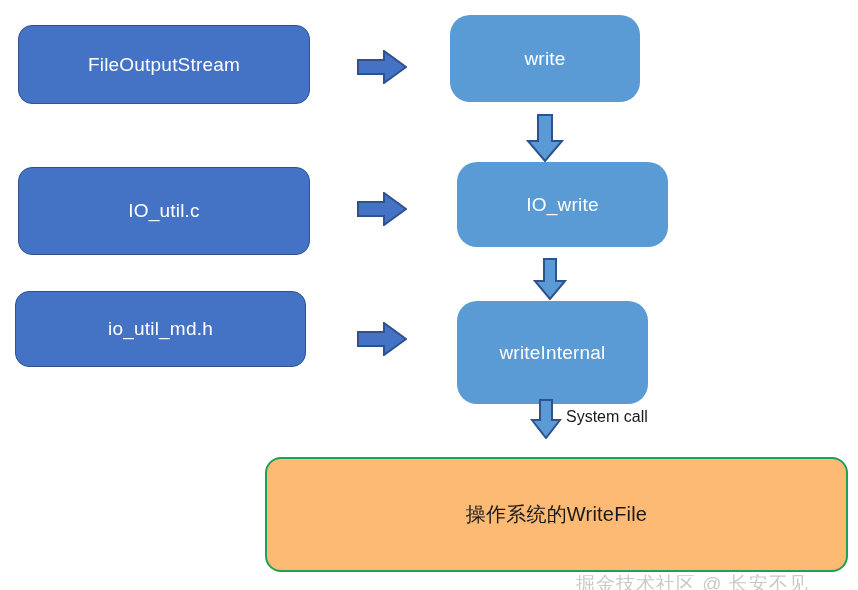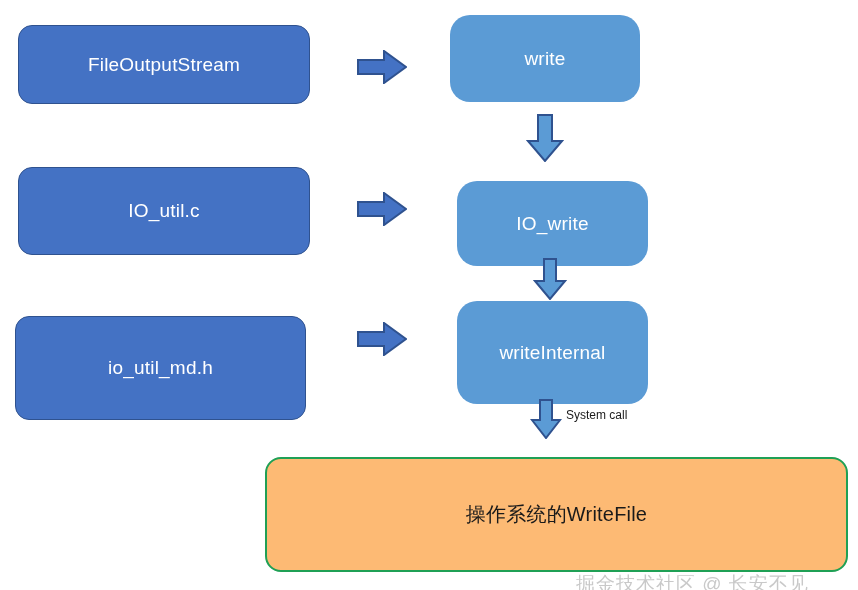--- a/index.html
+++ b/index.html
@@ -54,21 +54,21 @@
   .arrow {
     position: absolute;
     line-height: 0;
   }
   .arrow svg { display: block; }
 
   
   .plain-label {
     position: absolute;
     color: #1a1a1a;
-    font-size: 12px;
+    font-size: 16px;
     white-space: nowrap;
     line-height: 1;
   }
 
   
   .watermark {
     position: absolute;
     color: #c9c9c9;
     font-size: 19px;
     white-space: nowrap;
@@ -82,29 +82,29 @@
 <div id="canvas">
 
   <div class="node node-dark" style="left:18px; top:25px; width:292px; height:79px;">
     <span>FileOutputStream</span>
   </div>
 
   <div class="node node-dark" style="left:18px; top:167px; width:292px; height:88px;">
     <span>IO_util.c</span>
   </div>
 
-  <div class="node node-dark" style="left:15px; top:316px; width:291px; height:104px;">
+  <div class="node node-dark" style="left:15px; top:291px; width:291px; height:76px;">
     <span>io_util_md.h</span>
   </div>
 
   <div class="node node-light" style="left:450px; top:15px; width:190px; height:87px;">
     <span>write</span>
   </div>
 
-  <div class="node node-light" style="left:457px; top:181px; width:191px; height:85px;">
+  <div class="node node-light" style="left:457px; top:162px; width:211px; height:85px;">
     <span>IO_write</span>
   </div>
 
   <div class="node node-light" style="left:457px; top:301px; width:191px; height:103px;">
     <span>writeInternal</span>
   </div>
 
   <div class="node node-outline" style="left:265px; top:457px; width:583px; height:115px;">
     <span>操作系统的WriteFile</span>
   </div>

